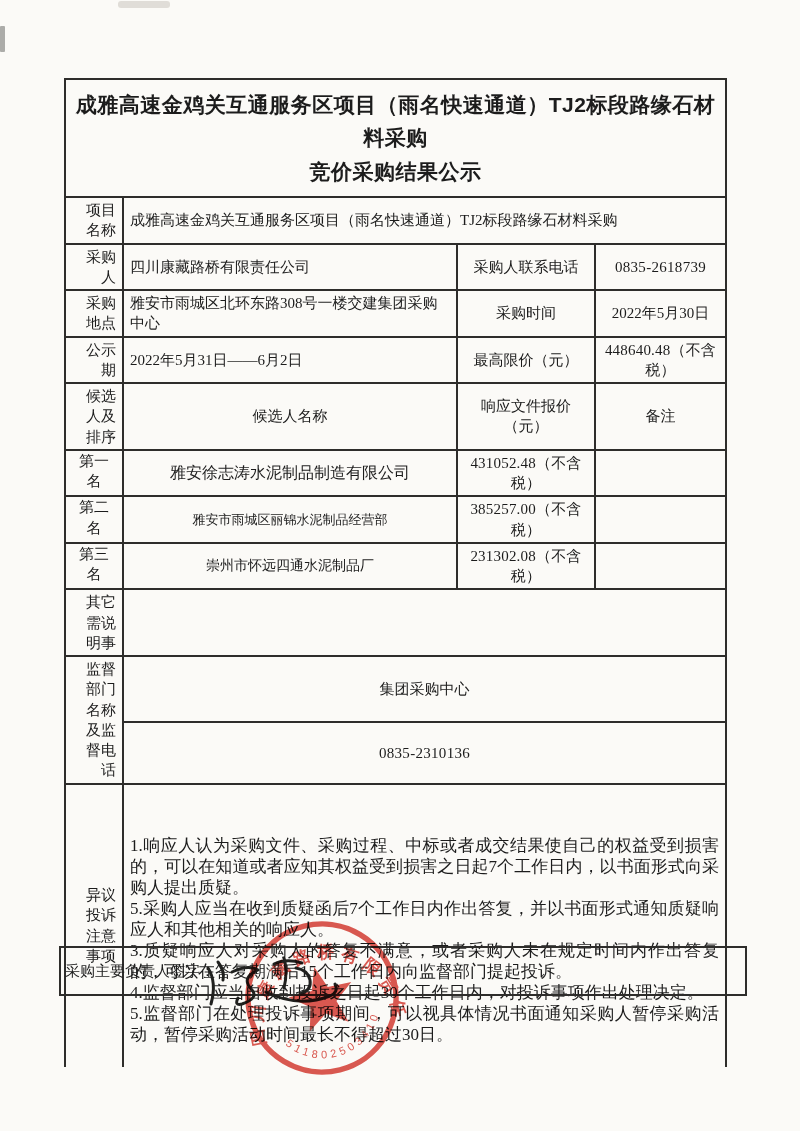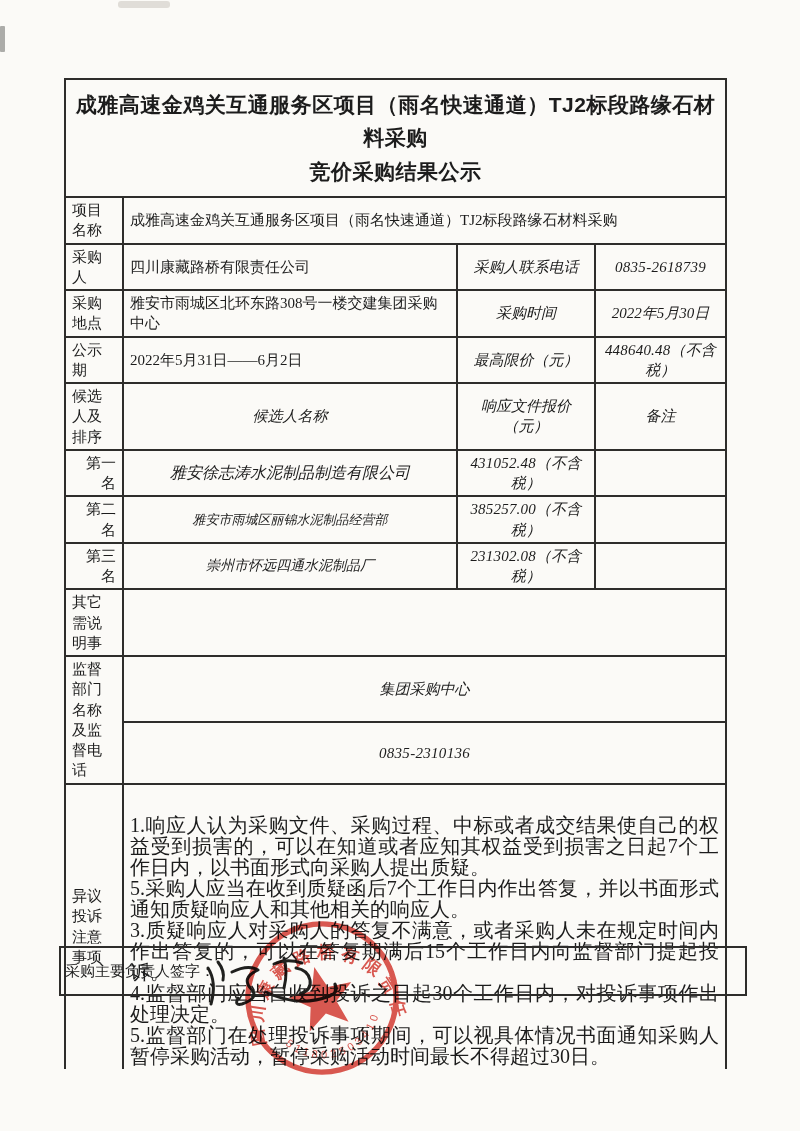--- a/index.html
+++ b/index.html
@@ -21,36 +21,36 @@
     position:absolute; left:64px; top:78px; width:661px;
     border-collapse:collapse; table-layout:fixed;
   }
   table.doc td {
     border:2px solid #2e2d2b;
     font-size:15px; line-height:1.35;
     padding:2px 6px;
     vertical-align:middle;
     word-break:break-all;
   }
-  td.label { padding:2px 4px 2px 6px; }
-  td.center { text-align:center;font-style:italic; }
-  td.rank { text-align:right; }
+  td.label { padding:2px 4px 2px 6px;text-align:right; }
+  td.center { text-align:center; }
+  td.rank { text-align:center;font-family:Liberation Mono, monospace; }
   tr.no-bottom td { border-bottom:none; }
 
   .title-cell { text-align:center; vertical-align:middle; }
   .title-line1, .title-line2 {
     font-family:"Liberation Sans", sans-serif;
     font-weight:bold; font-size:21px; line-height:1.6; letter-spacing:.5px;
   }
 
   .small-num { font-size:13.5px; letter-spacing:.2px; }
   .phone-num { font-size:14.5px; letter-spacing:.3px; }
 
   .notice-cell { vertical-align:middle; padding:10px 8px 10px 8px; }
-  .notice-item { font-size:20px; line-height:21px; text-align:justify; }
+  .notice-item { font-size:17px; line-height:21px; text-align:justify; }
   .notice-spacer { height:28px; }
 
   
   .sign-row {
     position:absolute; left:59px; top:946px; width:688px; height:50px;
     border:2px solid #2e2d2b;
     display:flex; align-items:center; padding-left:4px;
     background:transparent;
   }
   .sign-label { font-size:15px; }

